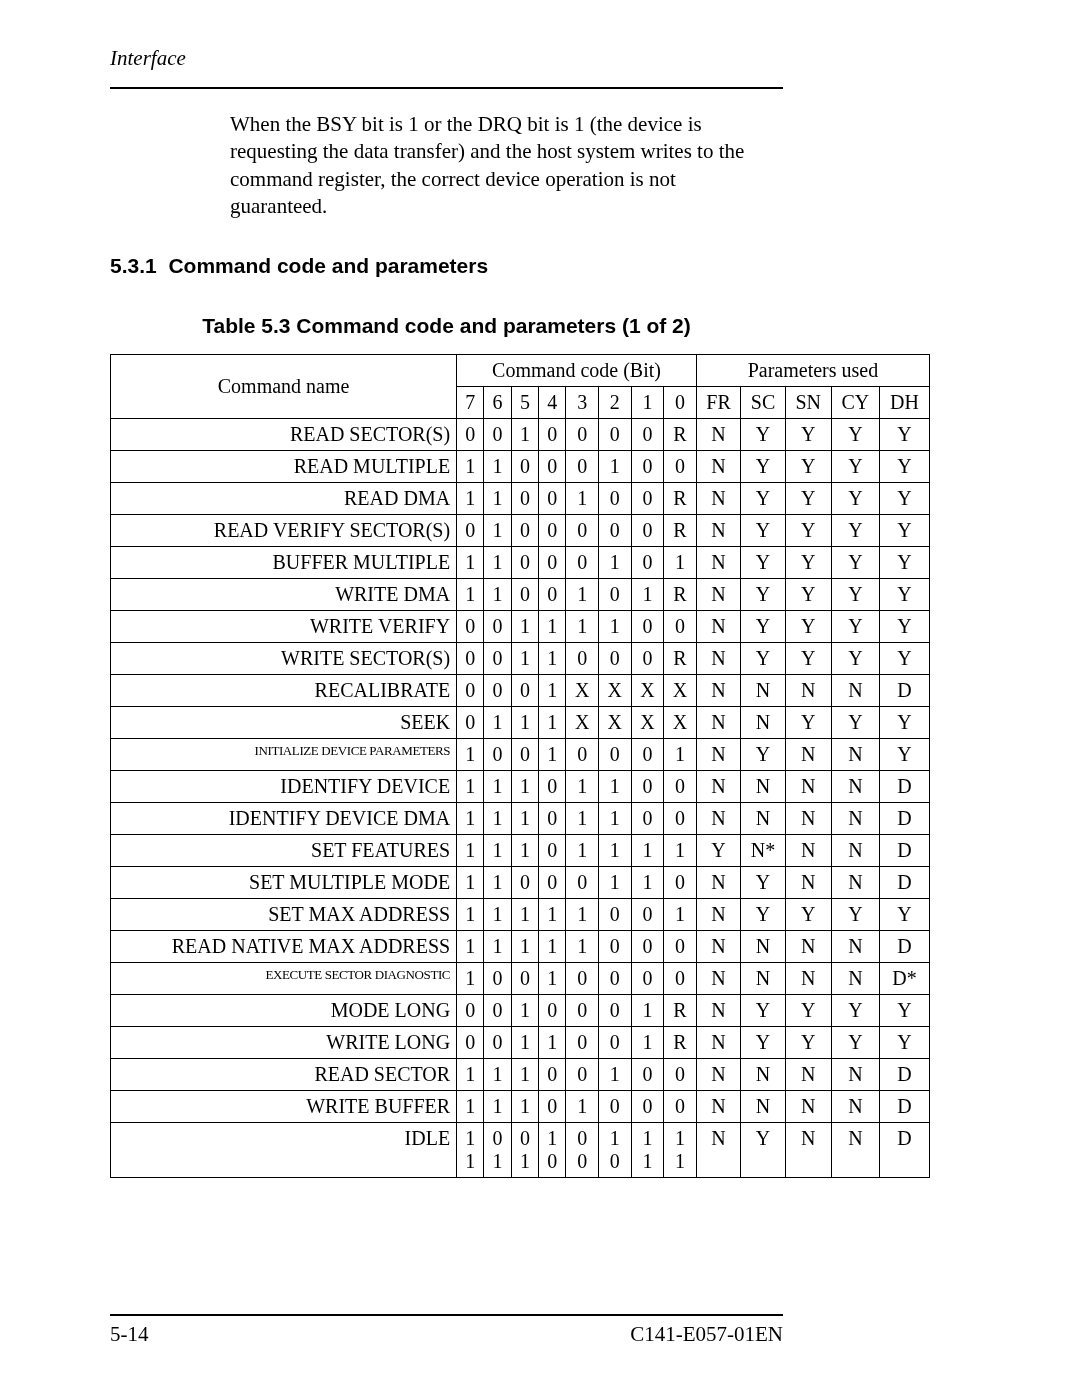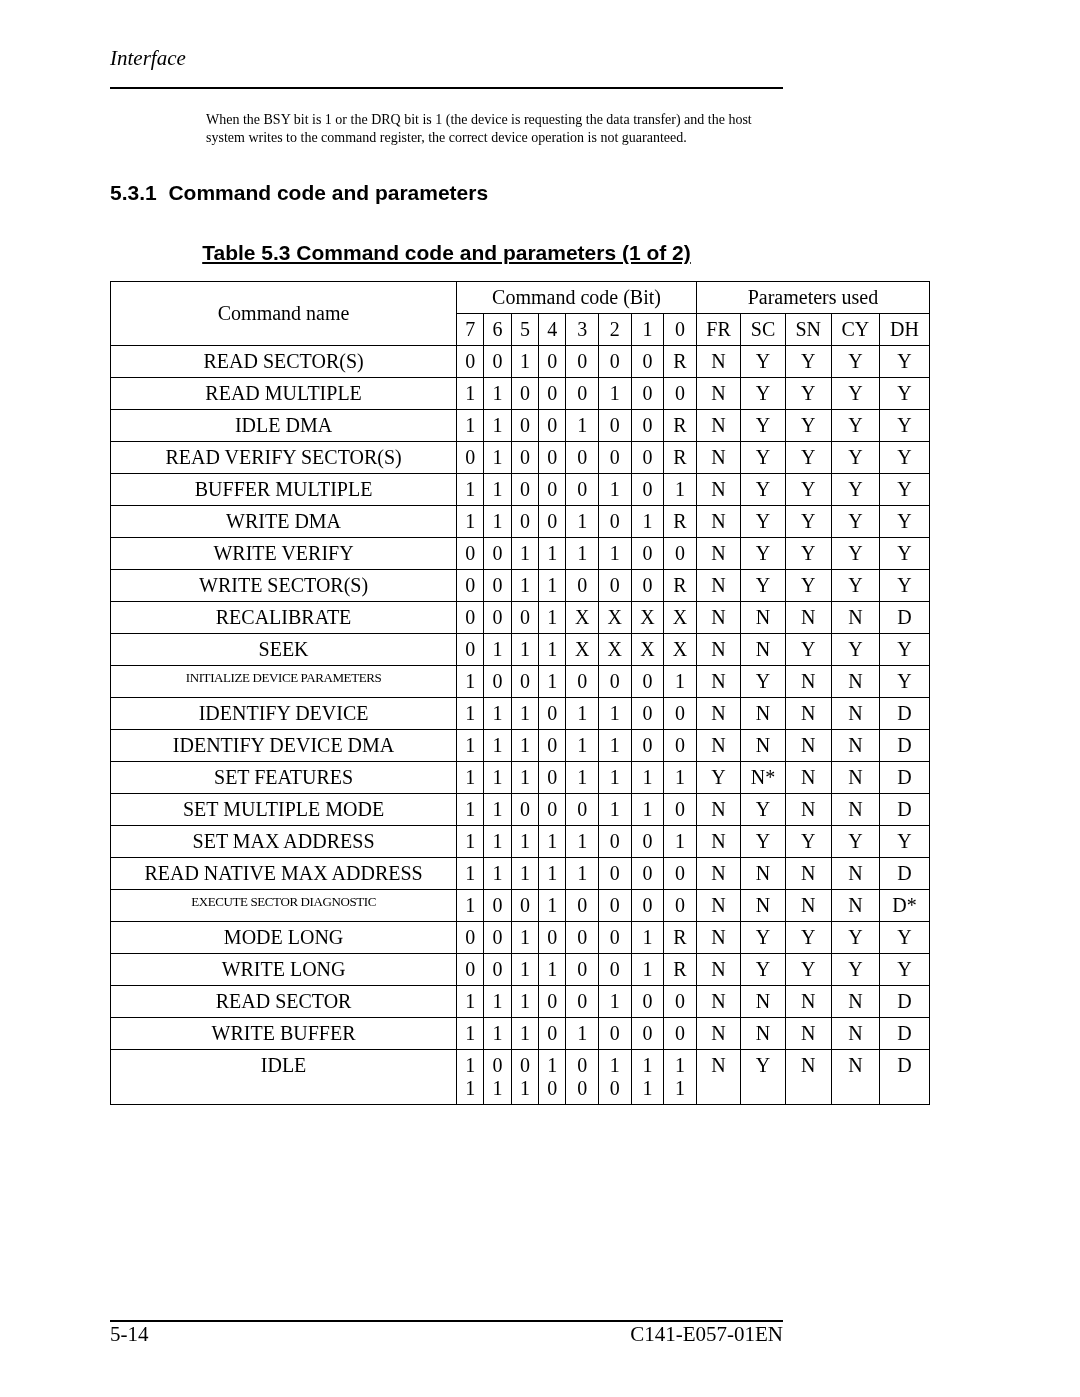--- a/index.html
+++ b/index.html
@@ -7,32 +7,32 @@
     width:893px;
     min-height:1397px;
     box-sizing:border-box;
     padding:46px 110px 40px 110px;
     font-family:"Times New Roman",serif;
     color:#000;
     position:relative;
   }
   .header-line{border-bottom:2px solid #000;width:100%;margin-top:16px;}
   .section-header{font-style:italic;font-size:21px;}
-  .body-text{font-size:14px;line-height:1.3;margin-left:96px;margin-right:30px;}
+  .body-text{font-size:21px;line-height:1.3;margin-left:120px;margin-right:30px;}
   .sec-num-title{font-family:Arial,Helvetica,sans-serif;font-weight:bold;font-size:21px;margin-top:34px;}
-  .table-caption{font-family:Arial,Helvetica,sans-serif;font-weight:bold;font-size:21px;text-align:center;margin-top:36px;margin-bottom:16px;text-decoration:underline;}
+  .table-caption{font-family:Arial,Helvetica,sans-serif;font-weight:bold;font-size:21px;text-align:center;margin-top:36px;margin-bottom:16px;}
   table.cmd{border-collapse:collapse;margin:0 auto;font-size:20px;width:820px;}
   table.cmd th,table.cmd td{border:1px solid #000;padding:4px 6px 4px 6px;text-align:center;font-weight:normal;vertical-align:top;}
-  table.cmd td.name{text-align:center;padding-right:6px;white-space:nowrap;}
+  table.cmd td.name{text-align:right;padding-right:6px;white-space:nowrap;}
   table.cmd td.name.small{font-size:13px;letter-spacing:-0.4px;}
   table.cmd th.name-head{vertical-align:middle;}
   table.cmd .stack{white-space:pre-line;line-height:1.15;}
   .footer{
     position:absolute;left:110px;right:110px;bottom:50px;
-    border-top:2px solid #000;padding-top:0;
+    border-top:2px solid #000;padding-top:6px;
     display:flex;justify-content:space-between;font-size:21px;
   }
 </style>
 </head>
 <body>
 
 <div class="page">
 
   <div class="section-header">Interface</div>
   <div class="header-line"></div>
@@ -96,21 +96,21 @@
           <td class="stack">1</td>
           <td class="stack">0</td>
           <td class="stack">0</td>
           <td>N</td>
           <td>Y</td>
           <td>Y</td>
           <td>Y</td>
           <td>Y</td>
         </tr>
         <tr>
-          <td class="name">IDLE DMA</td>
+          <td class="name">READ DMA</td>
           <td class="stack">1</td>
           <td class="stack">1</td>
           <td class="stack">0</td>
           <td class="stack">0</td>
           <td class="stack">1</td>
           <td class="stack">0</td>
           <td class="stack">0</td>
           <td class="stack">R</td>
           <td>N</td>
           <td>Y</td>

